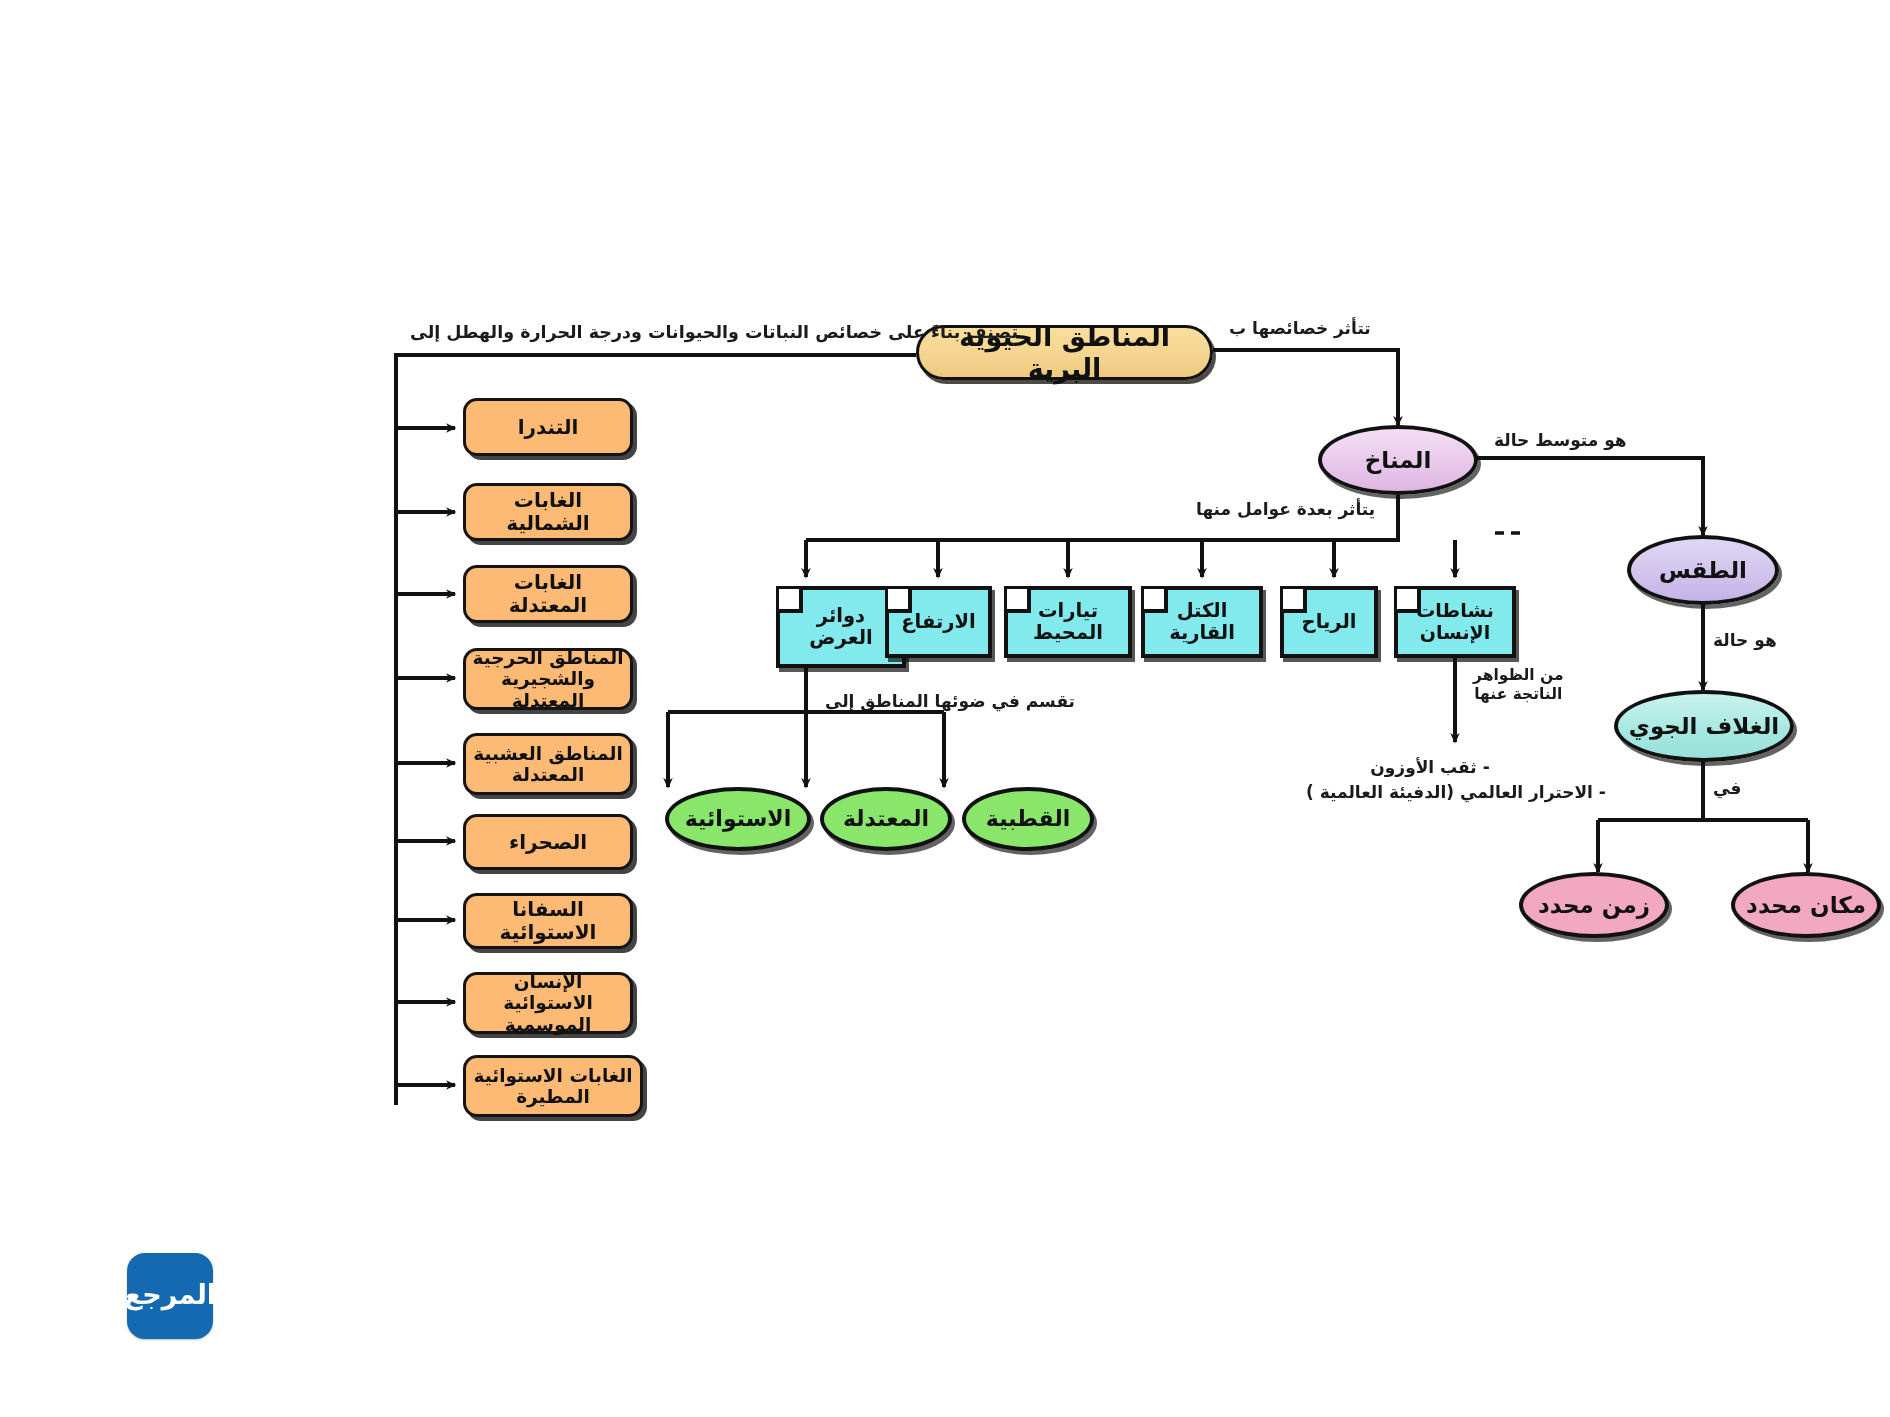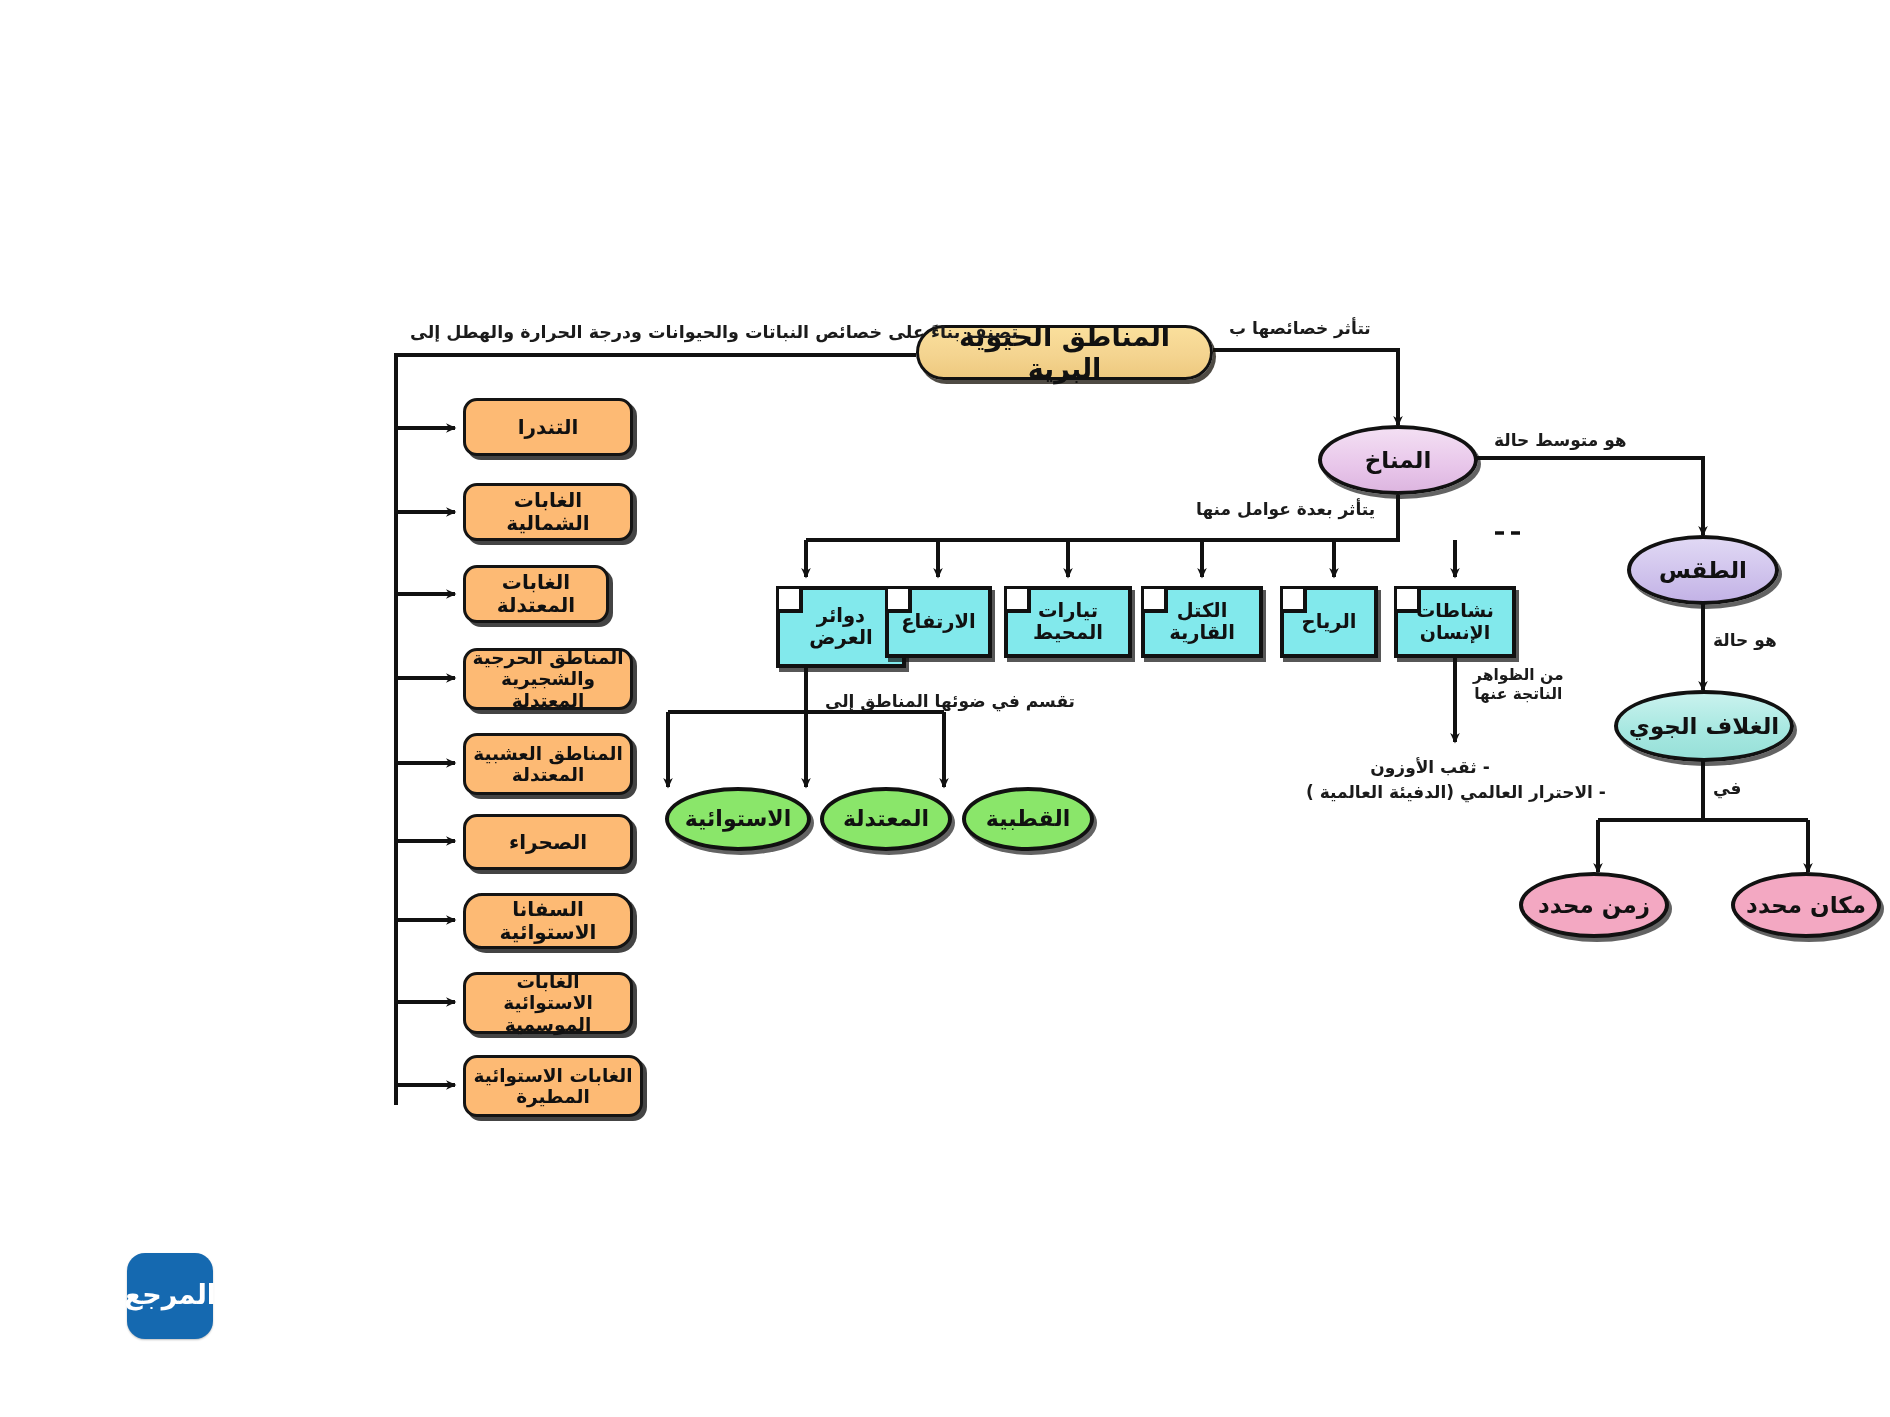--- a/index.html
+++ b/index.html
@@ -129,42 +129,42 @@
   <div class="lbl" style="left:1229px;top:318px;">تتأثر خصائصها ب</div>
 
   <div class="node ybox" style="left:463px;top:398px;width:170px;height:58px;">
     <span>التندرا</span>
   </div>
 
   <div class="node ybox" style="left:463px;top:483px;width:170px;height:58px;">
     <span>الغابات الشمالية</span>
   </div>
 
-  <div class="node ybox" style="left:463px;top:565px;width:146px;height:58px;">
+  <div class="node ybox" style="left:463px;top:565px;width:170px;height:58px;">
     <span>الغابات المعتدلة</span>
   </div>
 
   <div class="node ybox two" style="left:463px;top:648px;width:170px;height:62px;">
     <span>المناطق الحرجية والشجيرية المعتدلة</span>
   </div>
 
   <div class="node ybox two" style="left:463px;top:733px;width:170px;height:62px;">
     <span>المناطق العشبية المعتدلة</span>
   </div>
 
   <div class="node ybox" style="left:463px;top:814px;width:170px;height:56px;">
     <span>الصحراء</span>
   </div>
 
-  <div class="node ybox" style="left:463px;top:893px;width:170px;height:56px;border-radius:19px;">
+  <div class="node ybox" style="left:463px;top:893px;width:170px;height:56px;">
     <span>السفانا الاستوائية</span>
   </div>
 
   <div class="node ybox two" style="left:463px;top:972px;width:170px;height:62px;">
-    <span>الغابات الاستوائية الموسمية</span>
+    <span>الإنسان الاستوائية الموسمية</span>
   </div>
 
   <div class="node ybox two" style="left:463px;top:1055px;width:180px;height:62px;">
     <span>الغابات الاستوائية المطيرة</span>
   </div>
 
   <div class="node ell ell-pinklight" style="left:1318px;top:425px;width:160px;height:70px;">
     <span>المناخ</span>
   </div>
 

